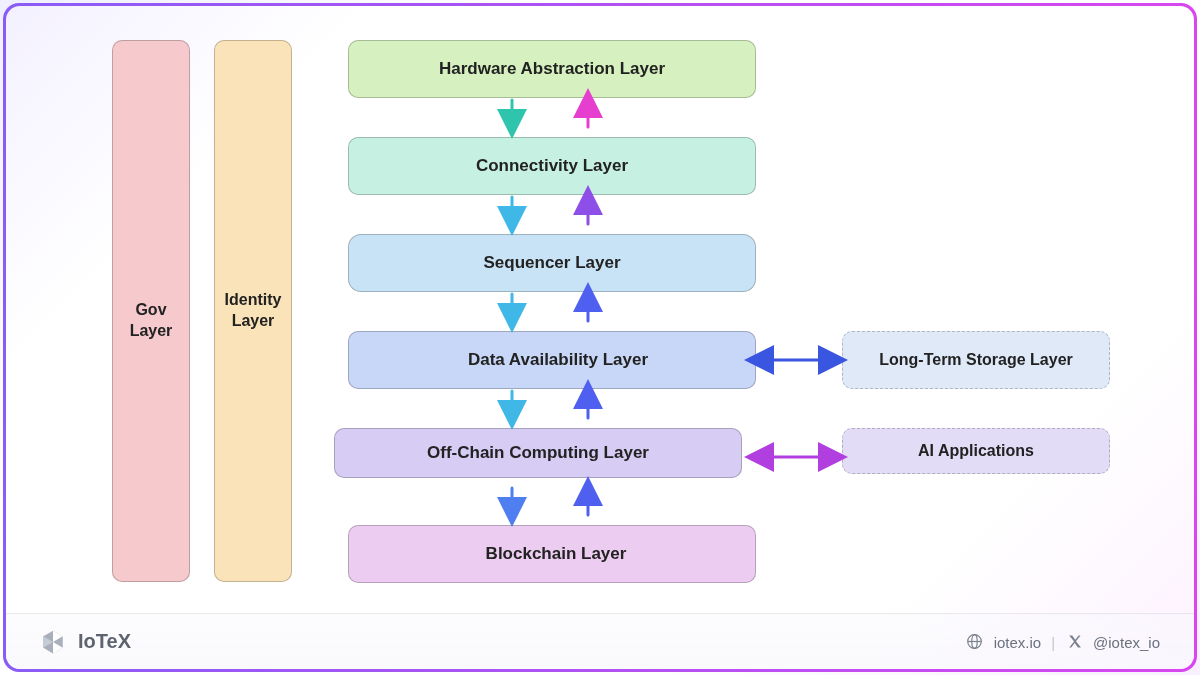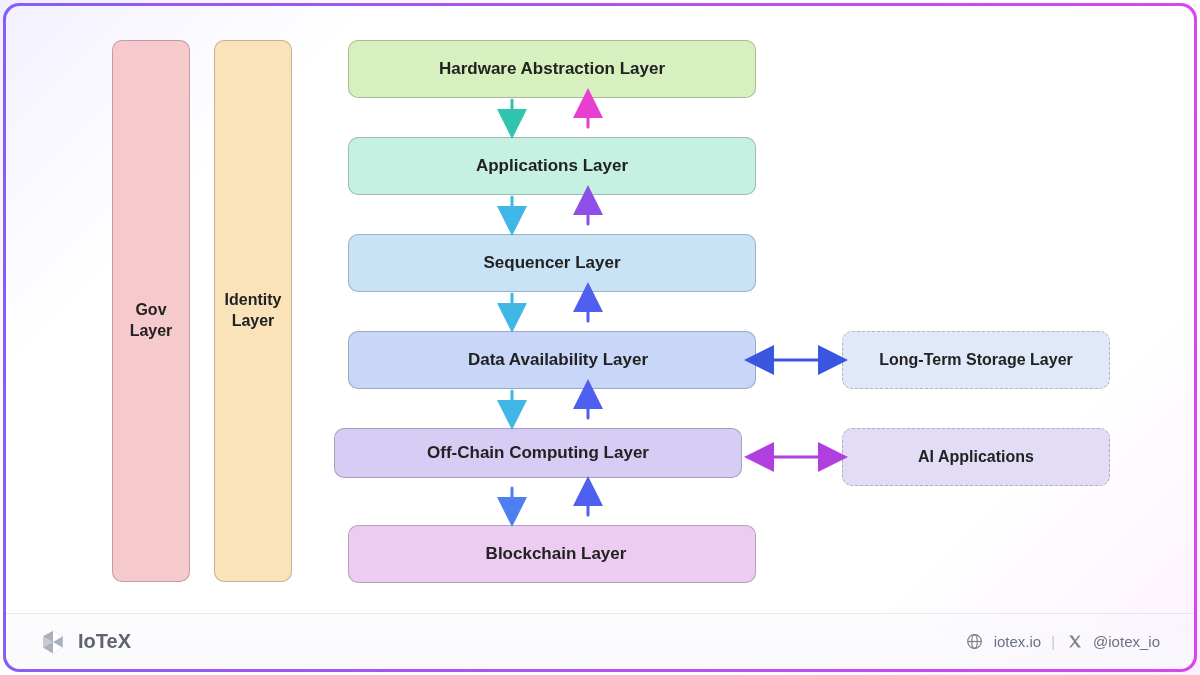--- a/index.html
+++ b/index.html
@@ -71,21 +71,21 @@
     position: absolute; left: 0; right:0; bottom: 0; height: 56px;
     border-top: 1px solid rgba(0,0,0,0.07);
     display:flex; align-items:center; justify-content:space-between;
     padding: 0 34px;
     background: linear-gradient(180deg, rgba(248,248,252,0.4), rgba(248,248,252,0.7));
   }
   .brand { display:flex; align-items:center; gap:12px; color:#5d6470; font-weight:600; font-size:20px;}
   .brand .logo {
     width: 26px; height:26px; position:relative;
   }
-  .links { display:flex; align-items:center; gap:10px; color:#6b7280; font-size:15px; font-weight:500;}
+  .links { display:flex; align-items:flex-end; gap:10px; color:#6b7280; font-size:15px; font-weight:500;}
   .links .sep { color:#c4c8cf; }
   .glyph { display:inline-flex; width:18px; height:18px; align-items:center; justify-content:center; }
 </style>
 </head>
 <body>
 
 <div class="frame"></div>
 <div class="canvas">
 
   <div class="pillar" id="p-gov" style="left: 106px; top: 34px; width: 78px; height: 542px; background: rgb(246, 201, 205);">
@@ -94,39 +94,39 @@
   </div>
   <div class="pillar" id="p-id" style="left: 208px; top: 34px; width: 78px; height: 542px; background: rgb(251, 227, 185);">
     <span style="white-space:pre-line; line-height:1.3;">Identity
 Layer</span>
   </div>
 
   <div class="block" id="b-hw" style="left: 342px; top: 34px; width: 408px; height: 58px; background: rgb(214, 240, 191);">
     <span>Hardware Abstraction Layer</span>
   </div>
   <div class="block" id="b-conn" style="left: 342px; top: 131px; width: 408px; height: 58px; background: rgb(198, 240, 226);">
-    <span>Applications Layer</span>
+    <span>Connectivity Layer</span>
   </div>
-  <div class="block" id="b-seq" style="left: 342px; top: 228px; width: 408px; height: 58px; background: rgb(201, 227, 246);">
+  <div class="block" id="b-seq" style="left: 342px; top: 228px; width: 408px; height: 58px; background: rgb(201, 227, 246); border-radius: 13px;">
     <span>Sequencer Layer</span>
   </div>
   <div class="block" id="b-da" style="left: 342px; top: 325px; width: 408px; height: 58px; background: rgb(200, 215, 247); padding-left: 12px;">
     <span>Data Availability Layer</span>
   </div>
   <div class="block" id="b-occ" style="left: 328px; top: 422px; width: 408px; height: 50px; background: rgb(215, 204, 244);">
     <span>Off-Chain Computing Layer</span>
   </div>
   <div class="block" id="b-bc" style="left: 342px; top: 519px; width: 408px; height: 58px; background: rgb(236, 204, 240); padding-left: 8px;">
     <span>Blockchain Layer</span>
   </div>
 
   <div class="block dashed" id="b-st" style="left: 836px; top: 325px; width: 268px; height: 58px; font-size: 16px; background: rgb(223, 233, 248);">
     <span>Long-Term Storage Layer</span>
   </div>
-  <div class="block dashed" id="b-ai" style="left: 836px; top: 422px; width: 268px; height: 58px; font-size: 16px; background: rgb(227, 220, 246);">
+  <div class="block dashed" id="b-ai" style="left: 836px; top: 422px; width: 268px; height: 46px; font-size: 16px; background: rgb(227, 220, 246);">
     <span>AI Applications</span>
   </div>
 
   <svg class="arrows" viewBox="0 0 1188 663">
     <defs>
 
       <marker id="ah" markerWidth="10" markerHeight="10" refX="6" refY="5" orient="auto">
         <path d="M0,0 L10,5 L0,10 Z" fill="context-stroke"></path>
       </marker>
       <marker id="ahS" markerWidth="10" markerHeight="10" refX="4" refY="5" orient="auto-start-reverse">

